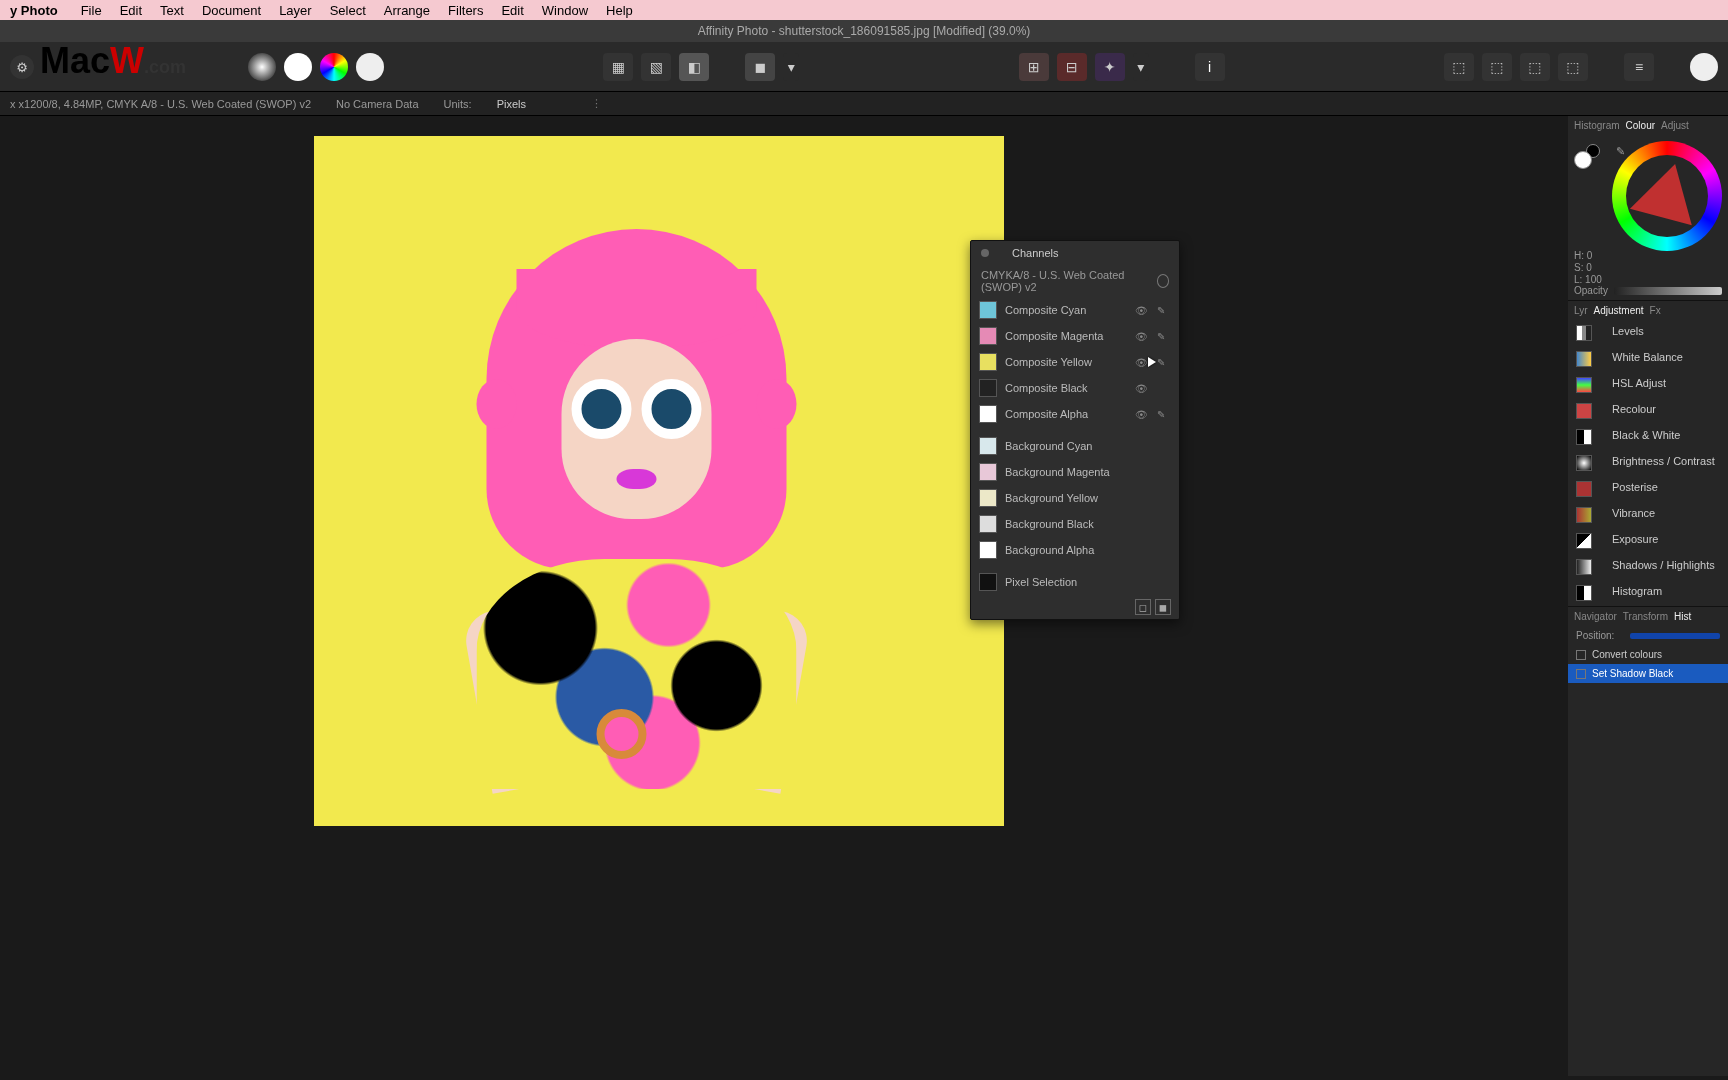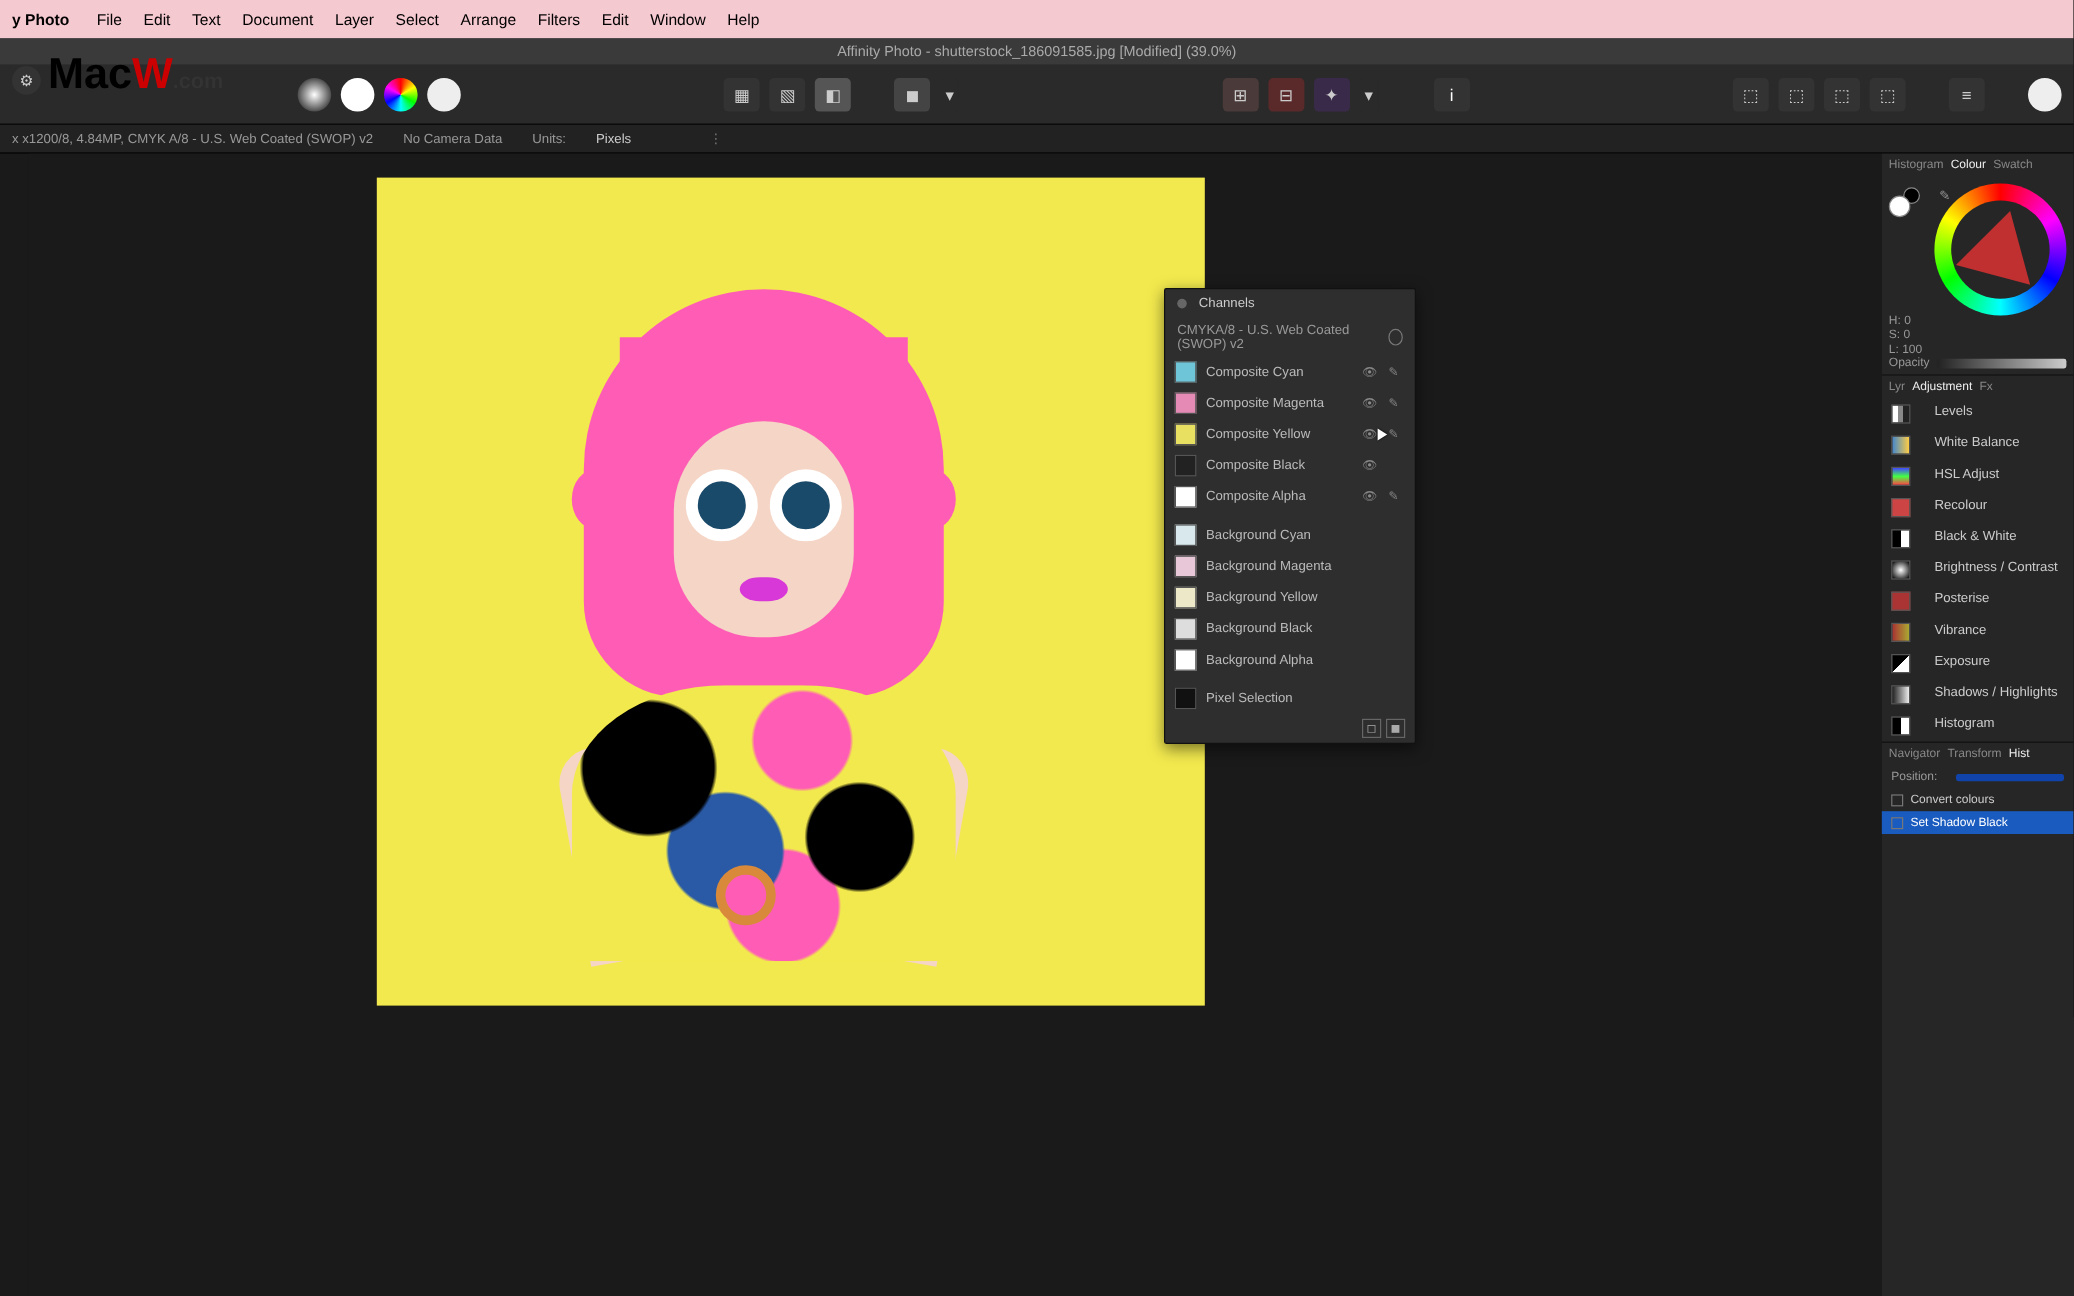--- a/index.html
+++ b/index.html
@@ -1,19 +1,19 @@
 <!DOCTYPE html>
 <html><head>
 <meta charset="utf-8">
 <style>
 * { margin:0; padding:0; box-sizing:border-box; font-family:-apple-system,Helvetica,Arial,sans-serif; }
 body { width:1728px; height:1080px; background:#1a1a1a; overflow:hidden; color:#ccc; font-size:13px; }
 
 
-.menubar { height:32px; background:#f5c9d0; display:flex; align-items:center; padding:0 10px; gap:18px; color:#000; font-size:13px; }
+.menubar { height:20px; background:#f5c9d0; display:flex; align-items:center; padding:0 10px; gap:18px; color:#000; font-size:13px; }
 .menubar .app-name { font-weight:600; margin-right:5px; }
 .menubar span { cursor:default; }
 
 
 .logo-overlay { position:absolute; left:40px; top:40px; font-size:36px; font-weight:bold; color:#000; z-index:5; }
 .logo-overlay .mac { color:#000; }
 .logo-overlay .w { color:#c00; }
 .logo-overlay .com { font-size:18px; color:#333; }
 .settings-circle { position:absolute; left:10px; top:55px; width:24px; height:24px; border-radius:50%; background:#333; display:flex; align-items:center; justify-content:center; font-size:13px; color:#ccc;}
 
@@ -59,21 +59,21 @@
    #f2e94e;
    border-radius:40% 40% 0 0;
 }
 .arm { position:absolute; bottom:0; width:70px; height:180px; background:#f5d5c5; }
 .arm.l { left:40px; border-radius:30px 0 0 0; transform:rotate(-10deg);}
 .arm.r { right:40px; border-radius:0 30px 0 0; transform:rotate(10deg);}
 .watch { position:absolute; bottom:30px; left:160px; width:50px; height:50px; border-radius:50%; background:#ff5db5; border:8px solid #d88a3a;}
 
 
 .channels-panel { position:absolute; left:970px; top:240px; width:210px; background:#2e2e2e; border:1px solid #111; border-radius:2px; box-shadow:0 4px 12px rgba(0,0,0,.5); font-size:11px; }
-.channels-panel .hd { padding:6px 10px; color:#ccc; display:flex; align-items:center; gap:10px;}
+.channels-panel .hd { padding:6px 10px; color:#ccc; display:flex; align-items:center; gap:23px;}
 .channels-panel .hd .dot { width:8px;height:8px;border-radius:50%;background:#666;}
 .channels-panel .sub { padding:4px 10px; color:#999; display:flex; justify-content:space-between; align-items:center;}
 .channels-panel .sub .refresh { width:14px;height:14px;border:1px solid #777;border-radius:50%;}
 .ch-list .row { display:flex; align-items:center; padding:4px 8px; gap:8px; }
 .ch-list .sep { height:6px; }
 .swatch { width:18px; height:18px; border:1px solid #555; flex-shrink:0;}
 .sw-cyan{background:#6ec5d8;} .sw-mag{background:#e58ab5;} .sw-yel{background:#e8e060;} .sw-blk{background:#222;} .sw-alpha{background:#fff;}
 .sw-bcyan{background:#d8e8ec;} .sw-bmag{background:#e8c8d8;} .sw-byel{background:#ece8c8;} .sw-bblk{background:#ddd;} .sw-balpha{background:#fff;}
 .sw-pixel{background:#111;}
 .ch-list .lbl { flex:1; color:#bbb; }
@@ -216,21 +216,21 @@
           <div class="watch"></div>
         </div>
       </div>
     </div>
   </div>
 
   <div class="rightpanel">
     <div class="tabs">
       <span>Histogram</span>
       <span class="active">Colour</span>
-      <span>Swatch</span>
+      <span>Adjust</span>
     </div>
     <div class="colour-area">
       <div class="fgbg">
         <div class="c2"></div>
           <div class="c1"></div>
       </div>
       <span class="dropper">✎</span>
       <div class="wheel"></div>
       <div class="tri"></div>
       <div class="hsl">

